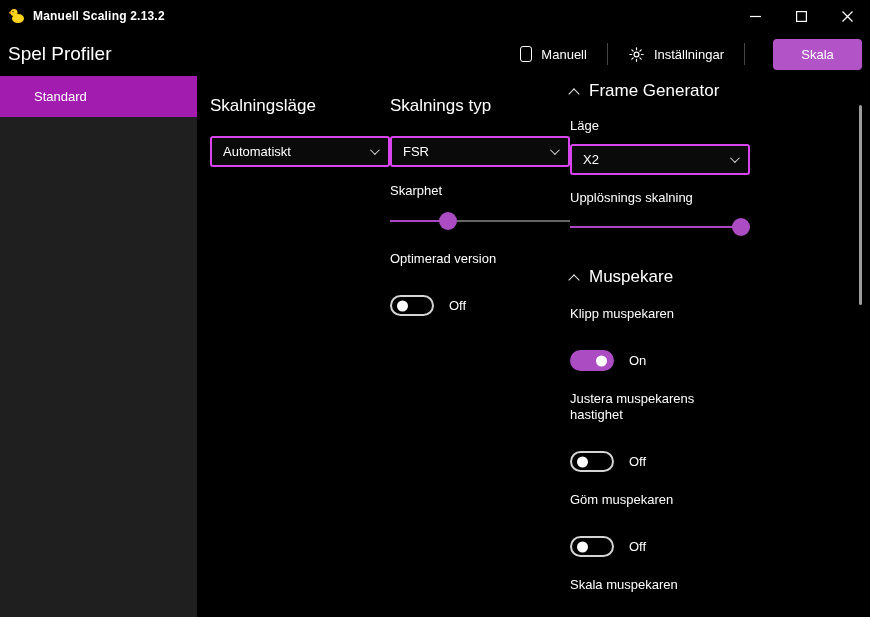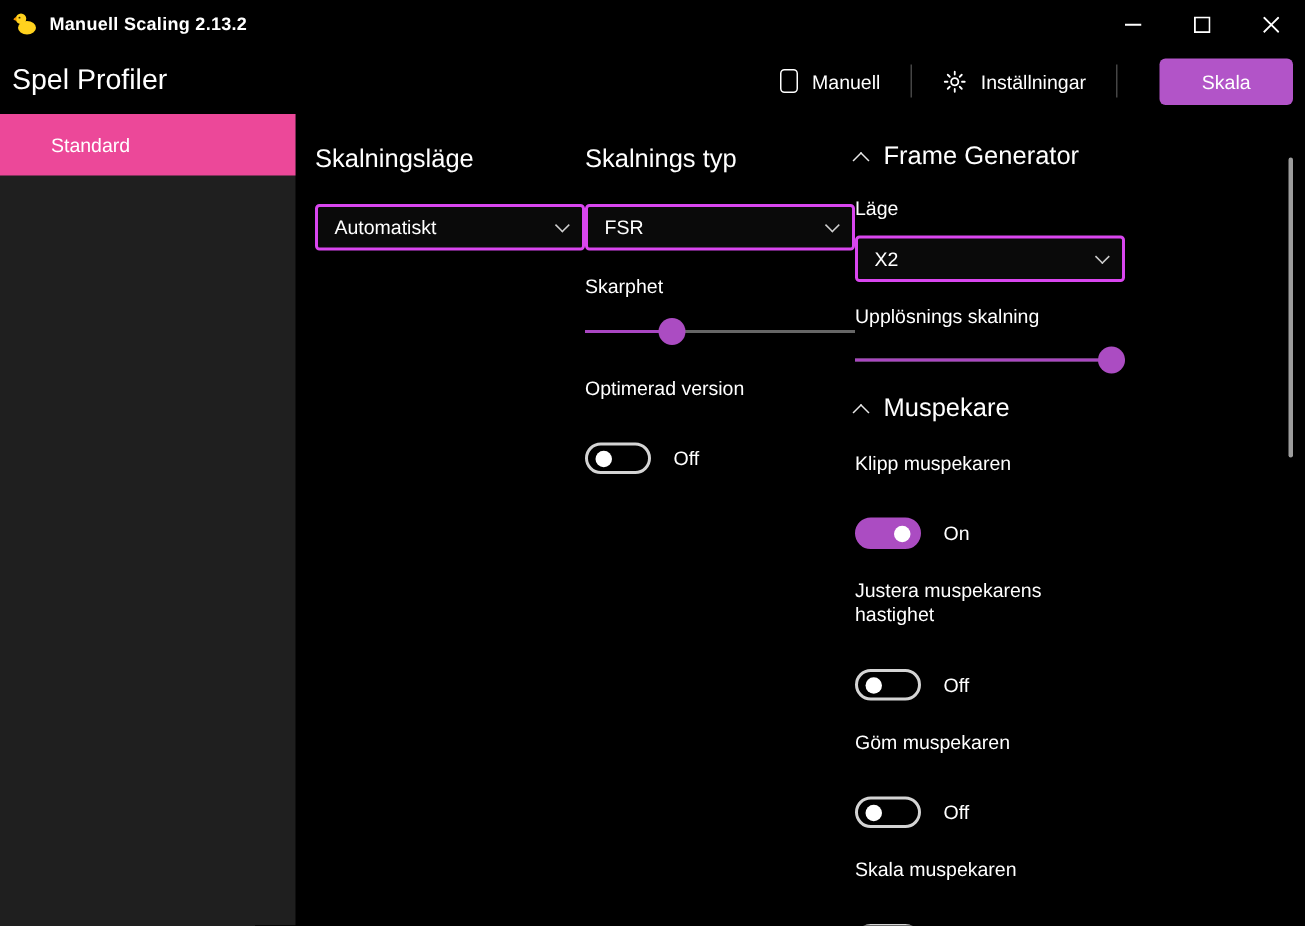--- a/index.html
+++ b/index.html
@@ -25,28 +25,28 @@
   .header-right { margin-left:auto; display:flex; align-items:center; }
   .hbtn { display:flex; align-items:center; gap:9px; color:#fff; font-size:13px; background:transparent; border:0; padding:4px 6px; font-family:inherit; }
   .manual-glyph { width:12px; height:16px; border:1.5px solid #fff; border-radius:3px; display:inline-block; }
   .hdivider { width:1px; height:22px; background:#454545; margin:0 14px; }
   .scale-btn { width:89px; height:31px; margin-left:14px; border:0; border-radius:4px; background:#b254c8; color:#fff; font-size:13px; font-family:inherit; display:flex; align-items:center; justify-content:center; }
 
   
   .body { flex:1; display:flex; min-height:0; }
   .sidebar { width:197px; flex:0 0 auto; background:#1f1f1f; }
   .sidebar-item { height:41px; display:flex; align-items:center; padding-left:11px; font-size:13px; }
-  .sidebar-item.selected { background:#ec4899;padding-left:34px; }
+  .sidebar-item.selected { background:#a21caf;padding-left:34px; }
 
   .main { flex:1; position:relative; display:flex; padding-left:13px; }
   .col { width:180px; flex:0 0 auto; }
 
   .col-heading { font-size:17px; font-weight:400; margin-top:19px; line-height:22px; }
-  .section-head { display:flex; align-items:center; gap:11px; margin-top:17px; line-height:22px; cursor:default; }
-  .section-head.gap-top { margin-top:12px; }
+  .section-head { display:flex; align-items:center; gap:11px; margin-top:4px; line-height:22px; cursor:default; }
+  .section-head.gap-top { margin-top:30px; }
   .section-title { font-size:17px; font-weight:400; }
   .caret-up { width:8px; height:8px; border-top:1.6px solid #e8e8e8; border-right:1.6px solid #e8e8e8; transform:rotate(-45deg); margin-top:5px; flex:0 0 auto; }
 
   .dropdown { height:31px; border:2px solid #d946ef; border-radius:3px; background:#0a0a0a; display:flex; align-items:center; padding:0 11px; font-size:13px; }
   .dropdown .caret-down { margin-left:auto; width:7px; height:7px; border-right:1.4px solid #cfcfcf; border-bottom:1.4px solid #cfcfcf; transform:rotate(45deg) translateY(-2px); }
   .mt19 { margin-top:19px; } .mt15 { margin-top:15px; } .mt10 { margin-top:10px; }
 
   .ctl-label { font-size:13px; line-height:16px; }
   .lbl-m16 { margin-top:16px; } .lbl-m15 { margin-top:15px; } .lbl-m21 { margin-top:21px; }
   .lbl-m18 { margin-top:18px; } .lbl-m20 { margin-top:20px; }

